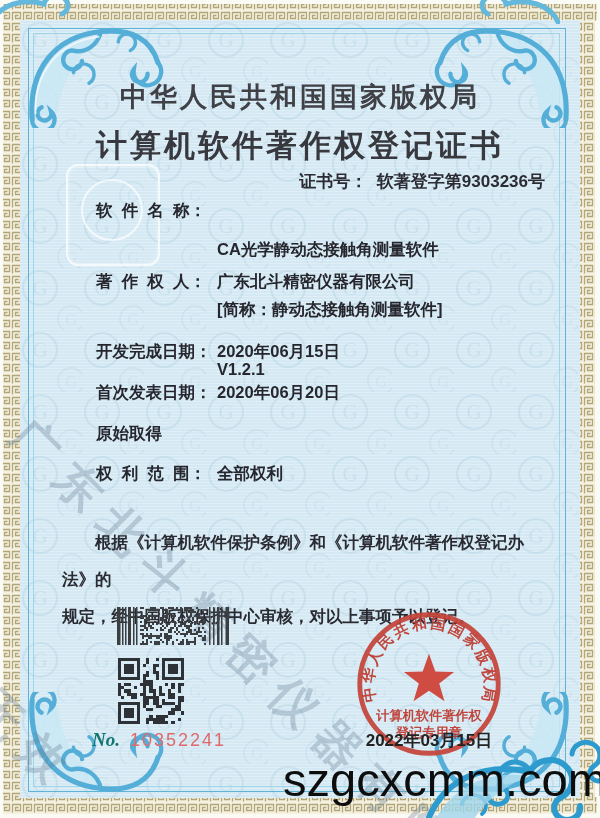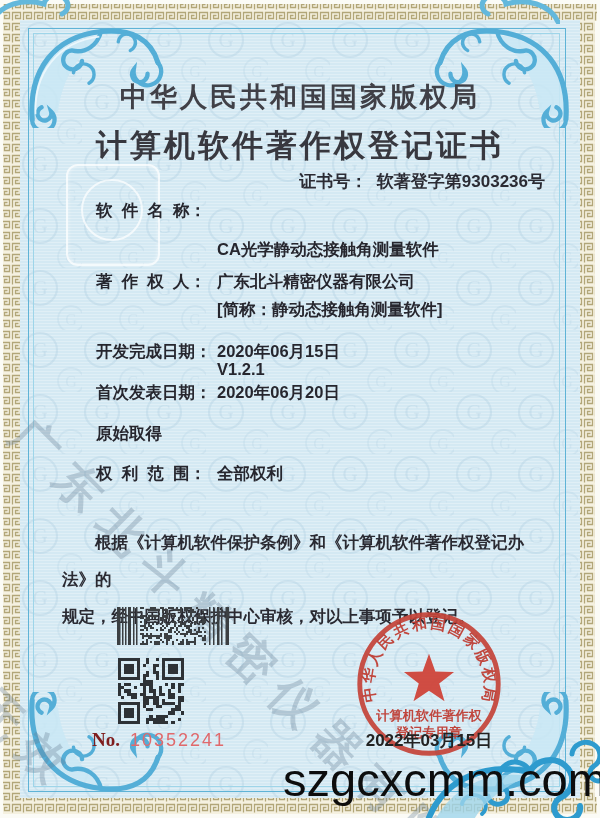--- a/index.html
+++ b/index.html
@@ -74,21 +74,21 @@
   .field{left:64px; font-size:16.5px; font-weight:700; white-space:pre; display:flex;margin-left:32px;}
   .f-label{display:inline-block; width:121px; white-space:pre; flex:0 0 auto;}
   .f-value{white-space:pre;}
   .name-lines div{line-height:22px;}
   .para{
     left:62px; top:524px; width:486px; font-size:16.5px; font-weight:600;
     line-height:37px; color:#2a2a32; z-index:7; position:absolute;
   }
   .para .pline1{text-indent:2em;}
   .serial{left:92px; top:729px; font-size:19px; z-index:7;}
-  .serial .no{font-family:"Liberation Serif", serif; font-weight:700; color:#7f1d1d;}
+  .serial .no{font-family:"Liberation Serif", serif; font-weight:700; color:#0f766e;font-style:italic;}
   .serial .digits{color:#e0696c; font-size:18px; letter-spacing:2px; margin-left:10px; font-weight:400;}
   .issue-date{
     left:352px; top:729px; width:154px; text-align:center;
     font-size:17px; font-weight:700; color:#222; z-index:9; position:absolute;
   }
   .seal{position:absolute; left:351px; top:606px; z-index:8; opacity:.93;}
   .url-wm{
     position:absolute; left:283px; top:752px; z-index:10;
     font-size:47px; color:#0d0d0d; letter-spacing:0px; white-space:nowrap;
     font-family:"Liberation Sans", sans-serif;

